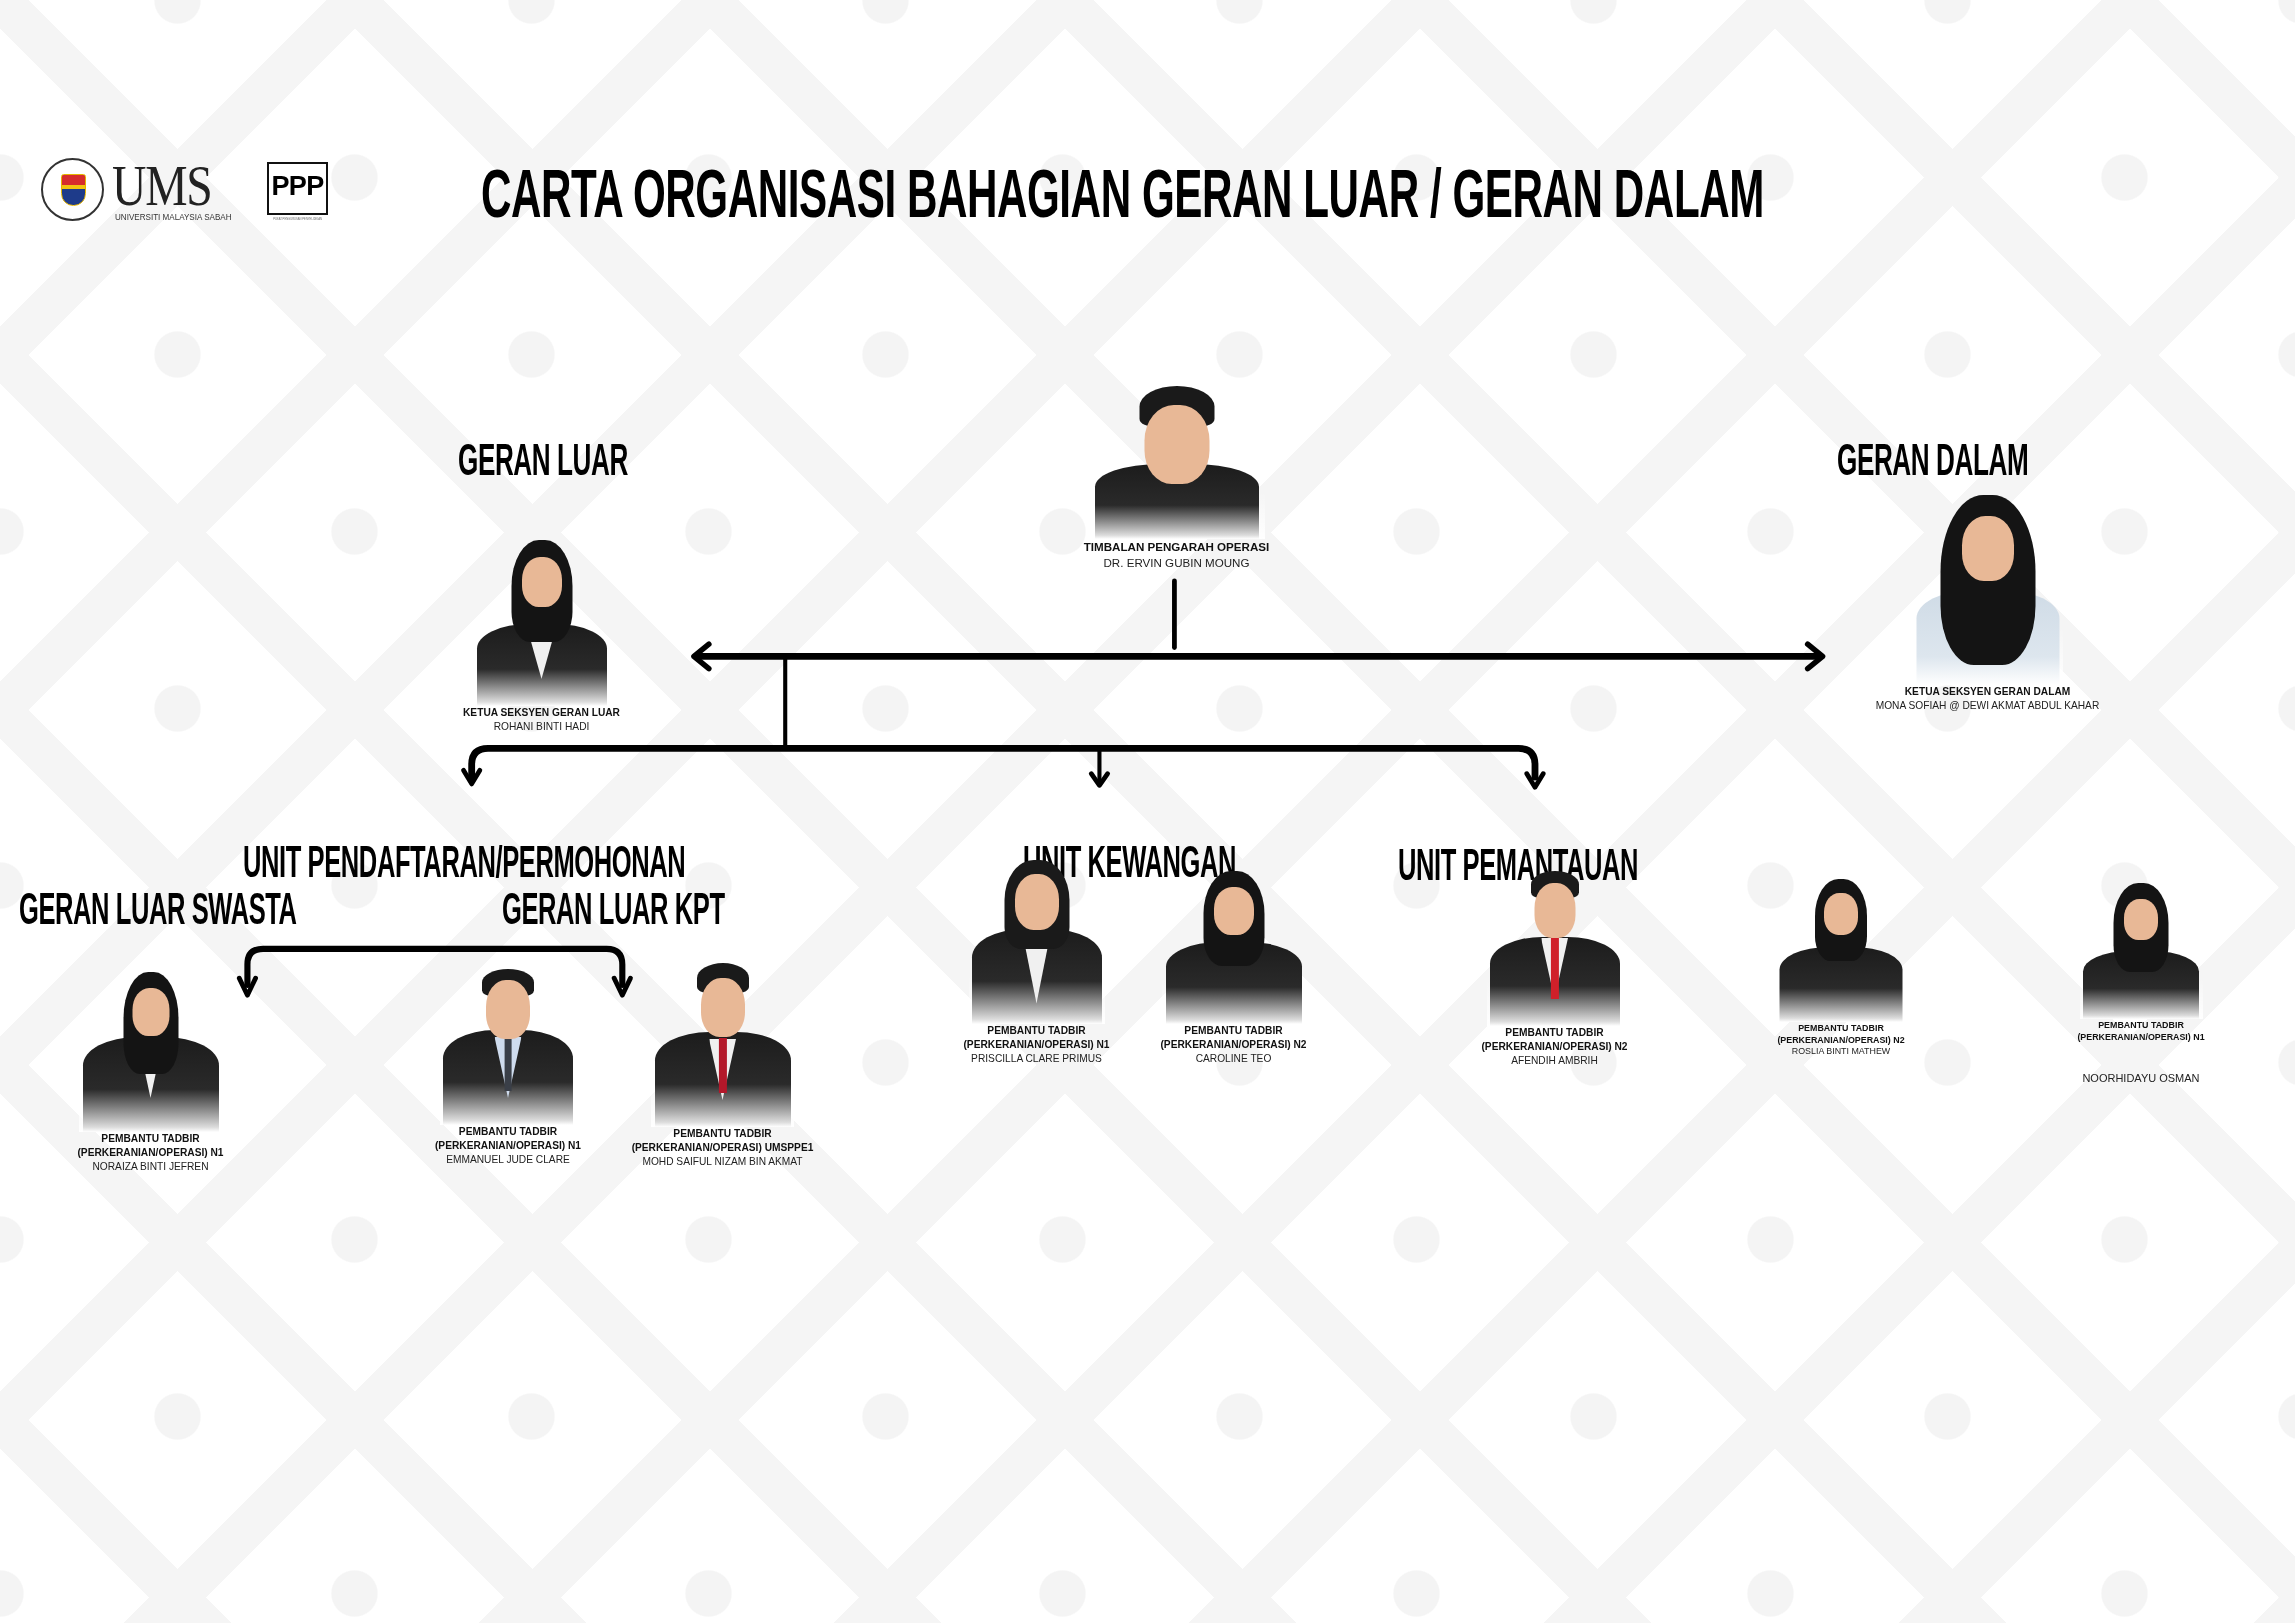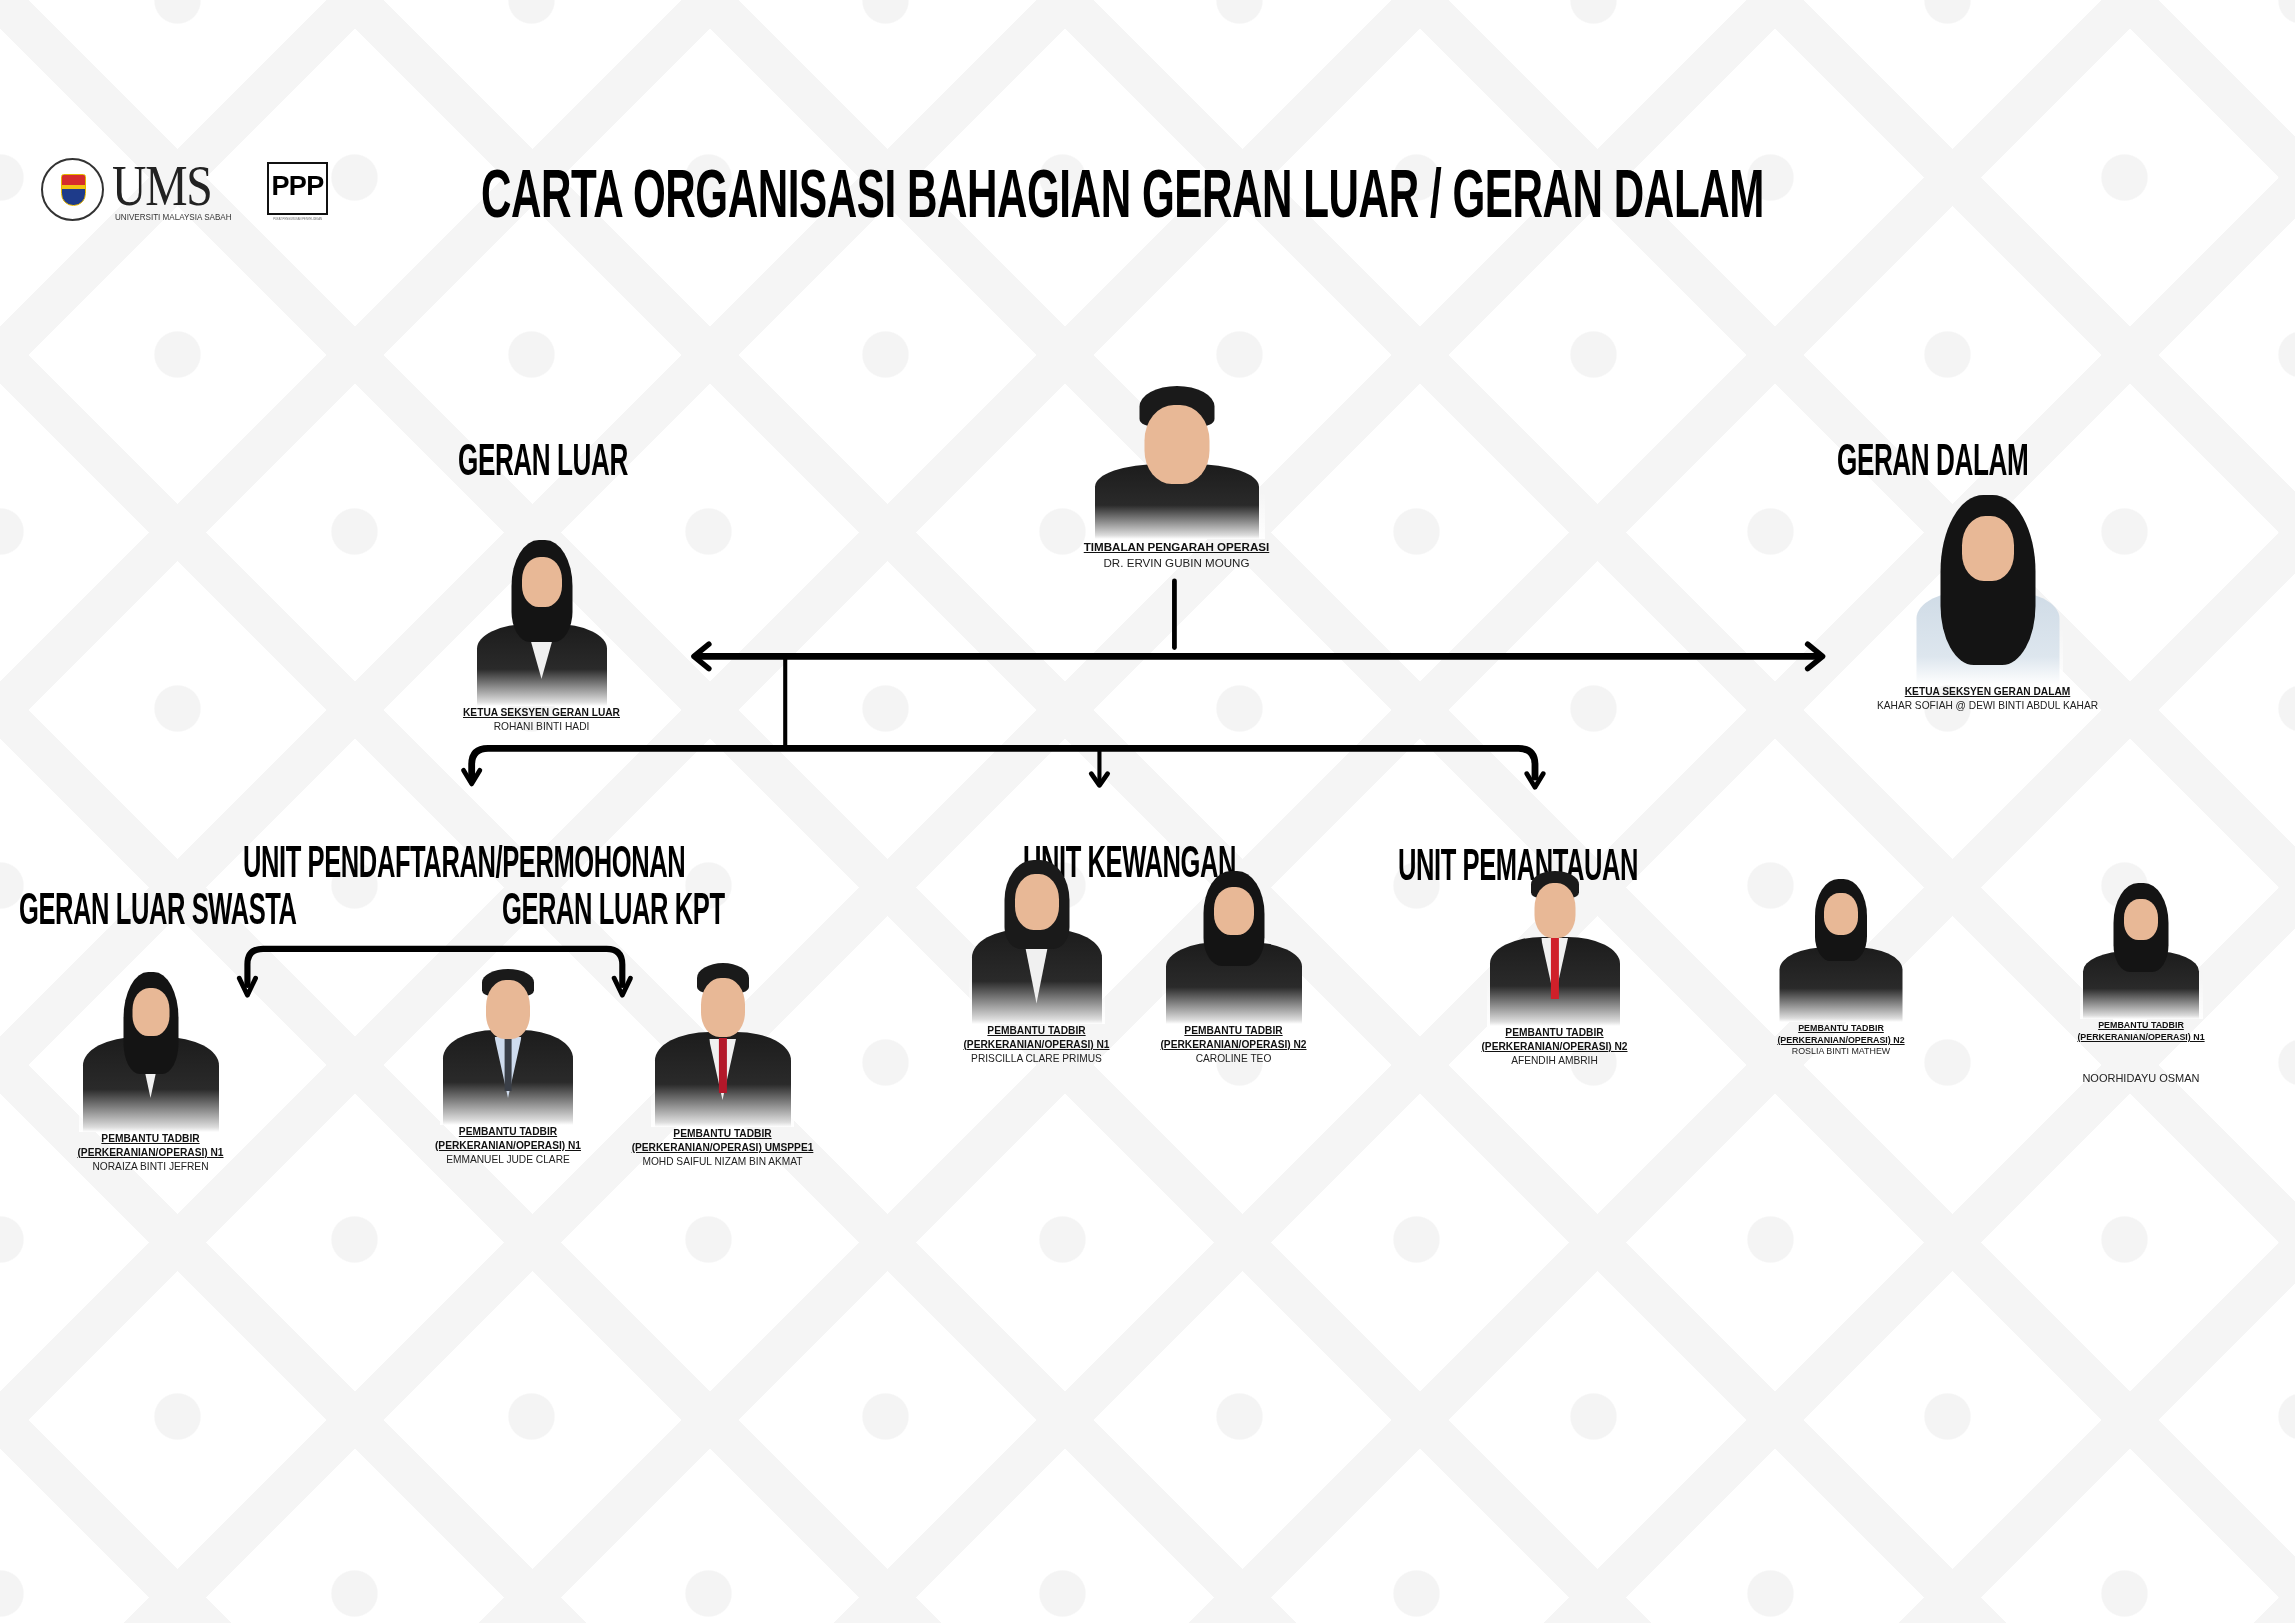--- a/index.html
+++ b/index.html
@@ -66,21 +66,21 @@
   .photo .body {
     position: absolute; left: 50%; transform: translateX(-50%); bottom: 0;
     border-radius: 40% 40% 0 0 / 30% 30% 0 0;
     background: linear-gradient(to bottom, #1c1c1c 0%, #2a2a2a 55%, #dcdcdc 95%, #ffffff 100%);
   }
   .photo .shirt {
     position: absolute; left: 50%; transform: translateX(-50%);
     background: #f0f0f0; clip-path: polygon(0 0, 100% 0, 50% 100%);
   }
   .photo .tie { position: absolute; left: 50%; transform: translateX(-50%); }
-  .role { font-weight: 700; color: #111; font-size: 10.2px; line-height: 1.35; white-space: nowrap; text-decoration: underline; }
+  .role { font-weight: 700; color: #111; font-size: 10.2px; line-height: 1.35; white-space: nowrap; }
   .name { color: #222; font-size: 10.2px; line-height: 1.3; white-space: nowrap; text-align: center; }
   .lg .role, .lg .name { font-size: 11.6px; }
   .skin { background: #e8b896; }
   .hijab { background: #141414; }
   .hair { background: #1a1a1a; }
 </style>
 </head>
 <body>
 
 <div class="pattern"></div>
@@ -151,21 +151,21 @@
   <div class="name">ROHANI BINTI HADI</div>
 </div>
 
 <div class="person" style="left:1858px; top:491px; width:259px;">
   <div class="photo" style="width:150px; height:194px;">
     <div class="body" style="width:143px; height:95px; background:linear-gradient(#cfdbe6 0%, #dde6ee 70%, #fff 100%);"></div>
     <div class="head hijab" style="top:4.1px; width:95px; height:170px; border-radius:45% 45% 35% 35%;"></div>
     <div class="head skin" style="top:24.5px; width:52px; height:65px;"></div>
   </div>
   <div class="role">KETUA SEKSYEN GERAN DALAM</div>
-  <div class="name">KAHAR SOFIAH @ DEWI BINTI ABDUL KAHAR</div>
+  <div class="name">MONA SOFIAH @ DEWI AKMAT ABDUL KAHAR</div>
 </div>
 
 <div class="person" style="left:55px; top:972px; width:191px;">
   <div class="photo" style="width:143px; height:160px;">
     <div class="body" style="width:136px; height:95px;"></div>
     <div class="shirt" style="bottom:34px; width:20.5px; height:48px;"></div>
     <div class="head hijab" style="top:0; width:55px; height:102px; border-radius:45% 45% 30% 30%;"></div>
     <div class="head skin" style="top:16.4px; width:37px; height:48px;"></div>
   </div>
   <div class="role">PEMBANTU TADBIR</div>

